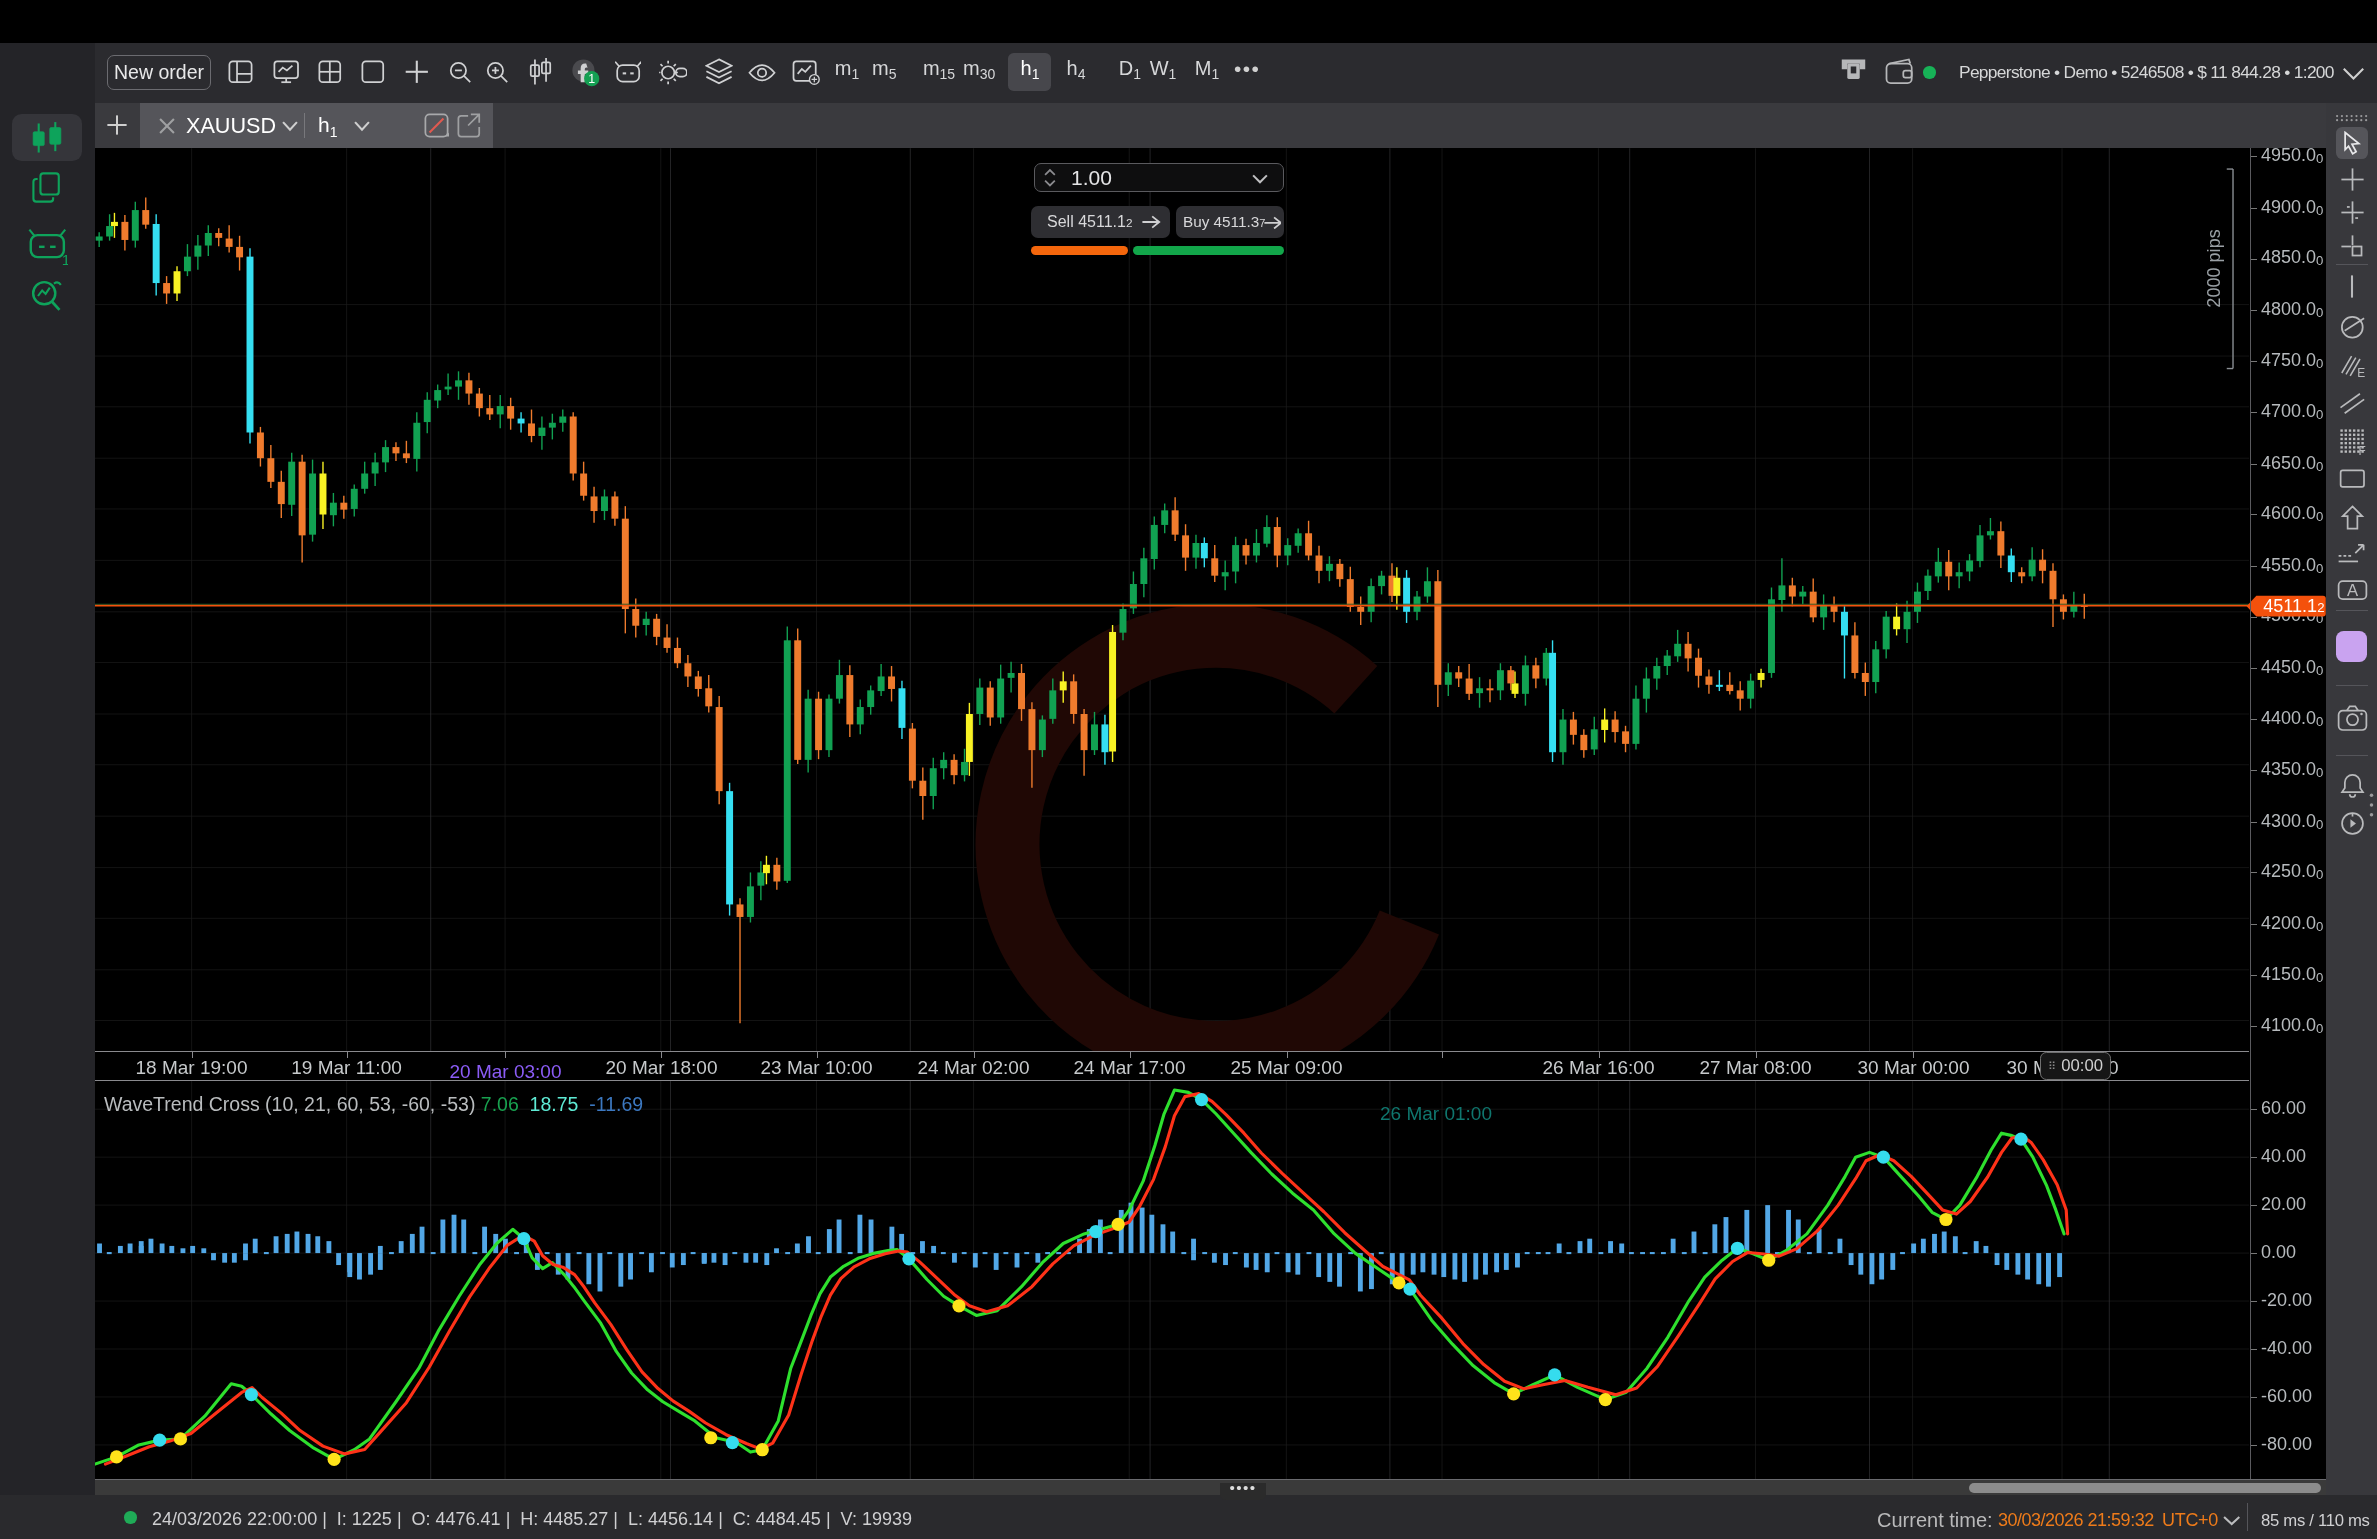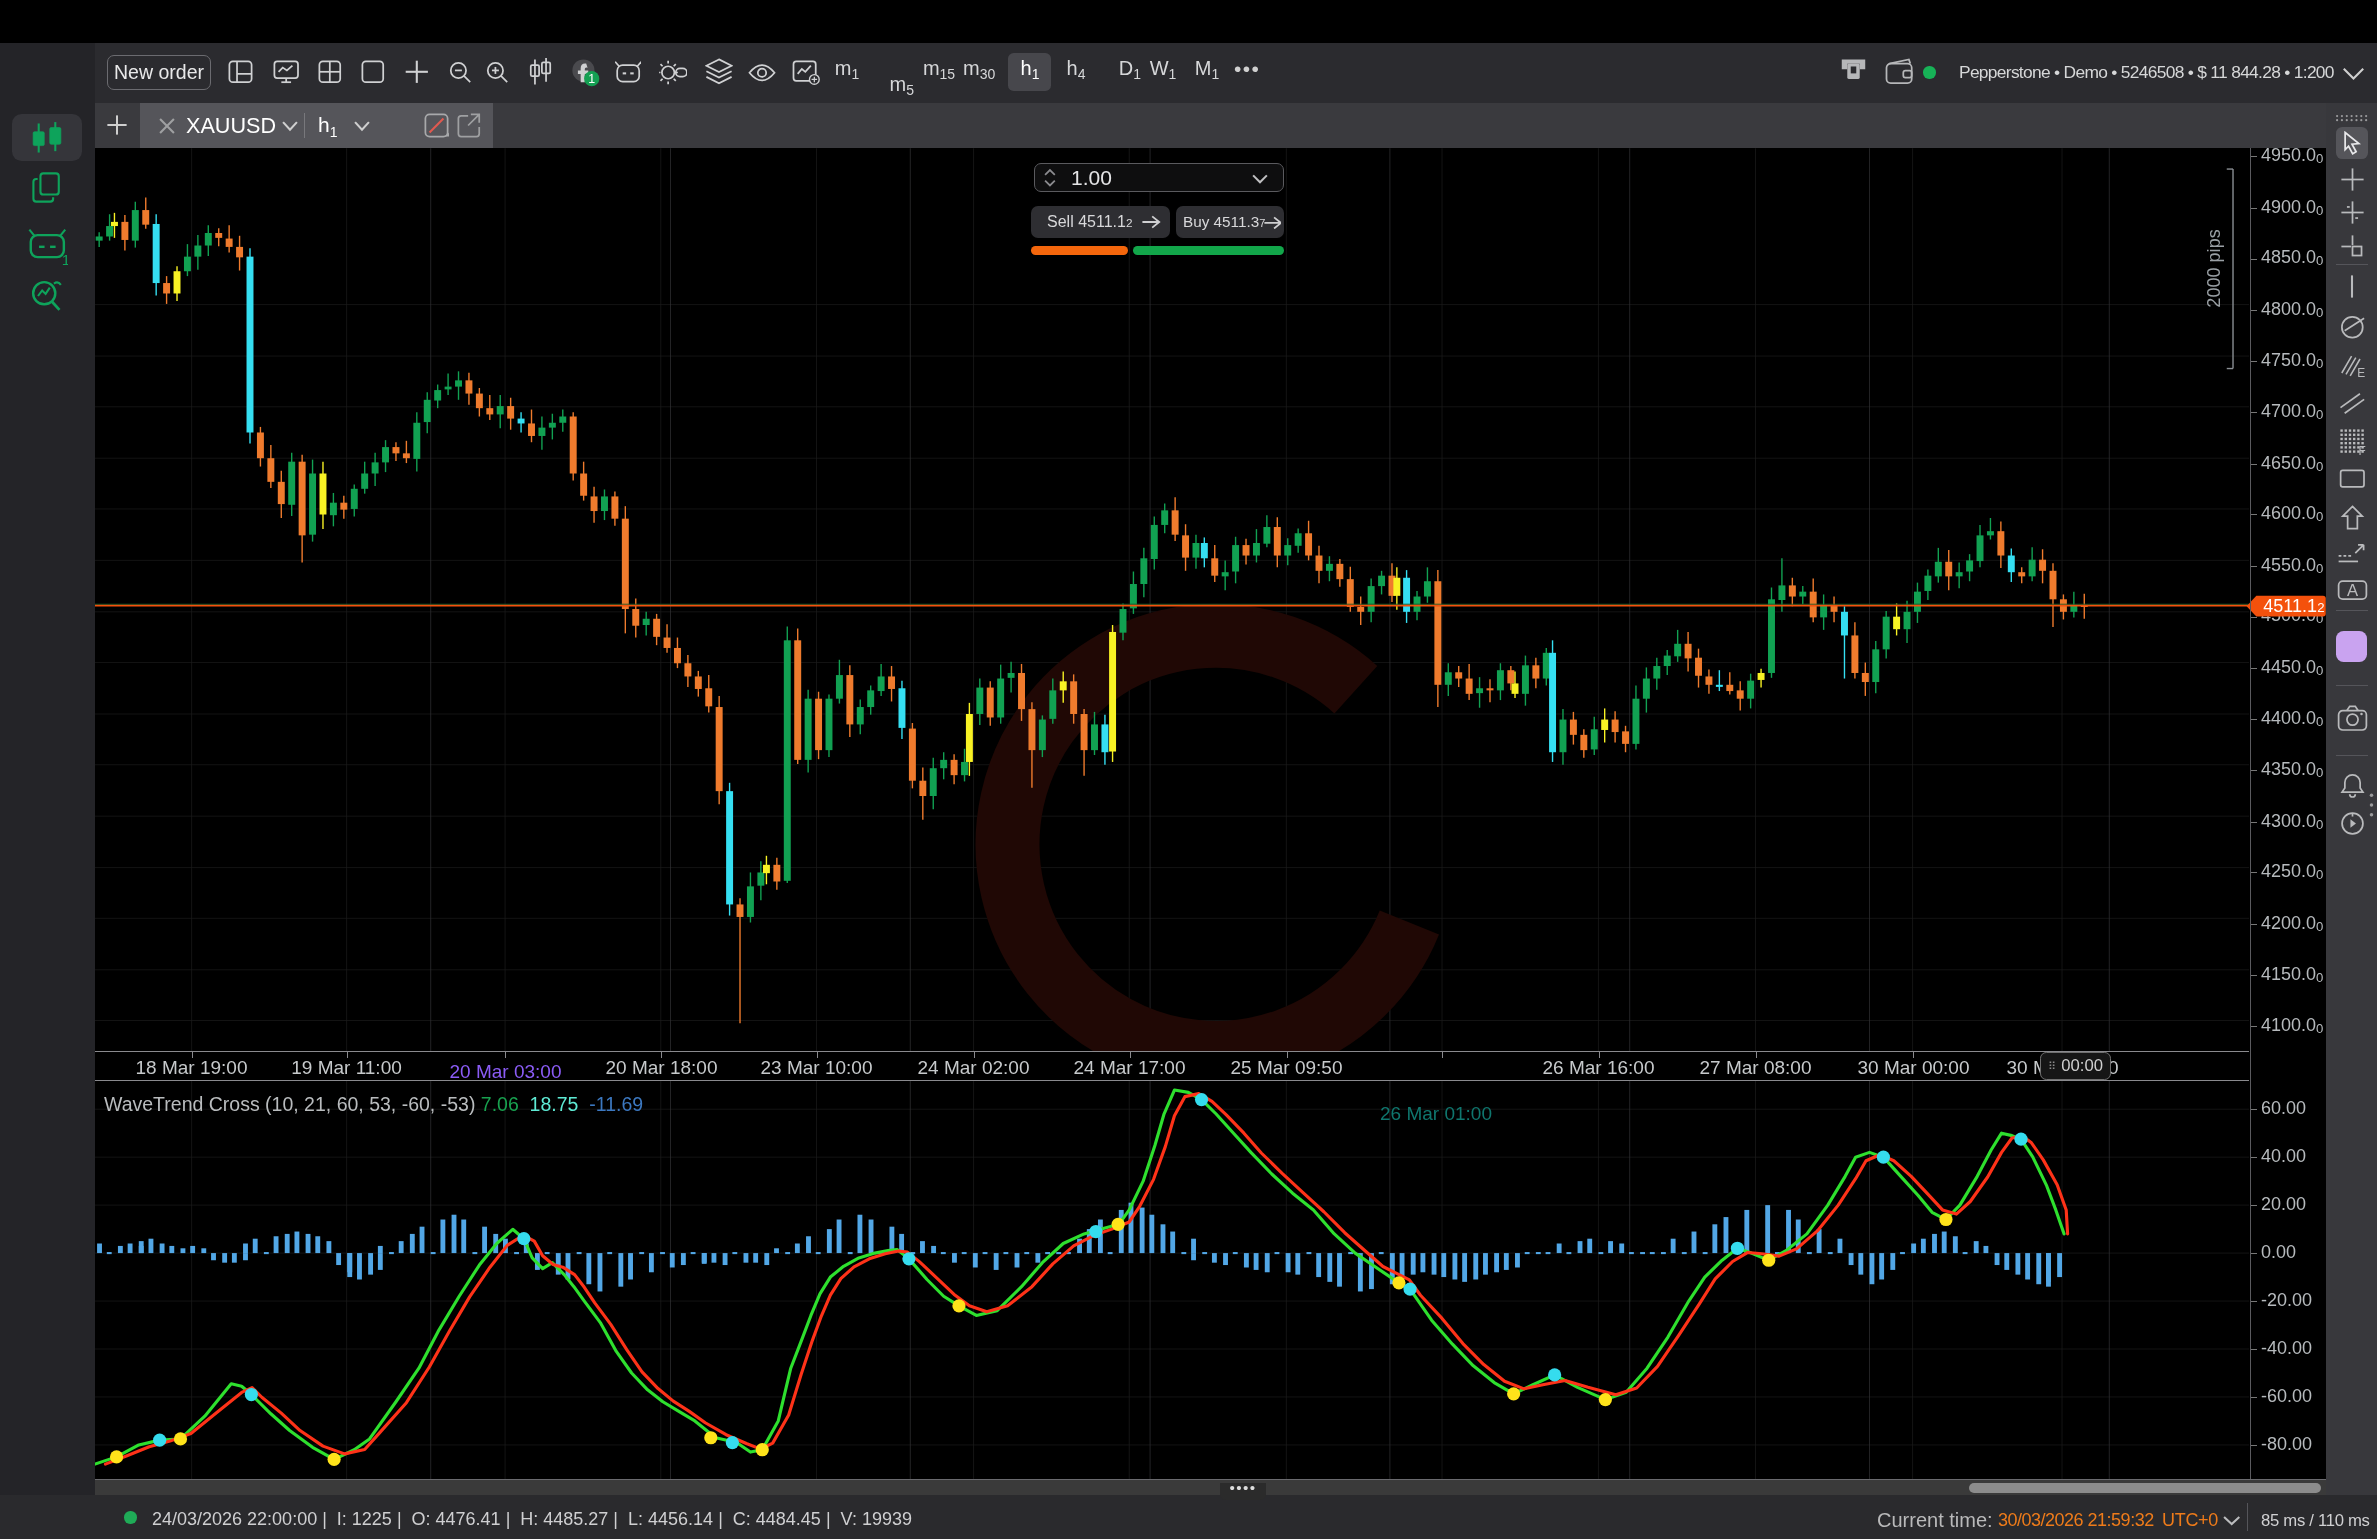--- a/index.html
+++ b/index.html
@@ -766,21 +766,21 @@
 <div style="position:absolute;left:443px;top:1061px;width:125px;text-align:center;font-size:19px;color:#8b5cf6">20 Mar 03:00</div>
 <div style="position:absolute;left:661px;top:1052px;width:0.7px;height:5.6px;background:#8a8a8e"></div>
 <div style="position:absolute;left:599px;top:1057px;width:125px;text-align:center;font-size:19px;color:#c6c9cb">20 Mar 18:00</div>
 <div style="position:absolute;left:817px;top:1052px;width:0.7px;height:5.6px;background:#8a8a8e"></div>
 <div style="position:absolute;left:754px;top:1057px;width:125px;text-align:center;font-size:19px;color:#c6c9cb">23 Mar 10:00</div>
 <div style="position:absolute;left:974px;top:1052px;width:0.7px;height:5.6px;background:#8a8a8e"></div>
 <div style="position:absolute;left:911px;top:1057px;width:125px;text-align:center;font-size:19px;color:#c6c9cb">24 Mar 02:00</div>
 <div style="position:absolute;left:1130px;top:1052px;width:0.7px;height:5.6px;background:#8a8a8e"></div>
 <div style="position:absolute;left:1067px;top:1057px;width:125px;text-align:center;font-size:19px;color:#c6c9cb">24 Mar 17:00</div>
 <div style="position:absolute;left:1287px;top:1052px;width:0.7px;height:5.6px;background:#8a8a8e"></div>
-<div style="position:absolute;left:1224px;top:1057px;width:125px;text-align:center;font-size:19px;color:#c6c9cb">25 Mar 09:50</div>
+<div style="position:absolute;left:1224px;top:1057px;width:125px;text-align:center;font-size:19px;color:#c6c9cb">25 Mar 09:00</div>
 <div style="position:absolute;left:1442px;top:1052px;width:0.7px;height:5.6px;background:#8a8a8e"></div>
 <div style="position:absolute;left:1380px;top:1103px;width:125px;text-align:left;font-size:19px;color:#0f766e">26 Mar 01:00</div>
 <div style="position:absolute;left:1599px;top:1052px;width:0.7px;height:5.6px;background:#8a8a8e"></div>
 <div style="position:absolute;left:1536px;top:1057px;width:125px;text-align:center;font-size:19px;color:#c6c9cb">26 Mar 16:00</div>
 <div style="position:absolute;left:1756px;top:1052px;width:0.7px;height:5.6px;background:#8a8a8e"></div>
 <div style="position:absolute;left:1693px;top:1057px;width:125px;text-align:center;font-size:19px;color:#c6c9cb">27 Mar 08:00</div>
 <div style="position:absolute;left:1913px;top:1052px;width:0.7px;height:5.6px;background:#8a8a8e"></div>
 <div style="position:absolute;left:1851px;top:1057px;width:125px;text-align:center;font-size:19px;color:#c6c9cb">30 Mar 00:00</div>
 <div style="position:absolute;left:2063px;top:1052px;width:0.7px;height:5.6px;background:#8a8a8e"></div>
 <div style="position:absolute;left:2000px;top:1057px;width:125px;text-align:center;font-size:19px;color:#c6c9cb">30 Mar 15:00</div>
@@ -852,21 +852,21 @@
     <path d="M2 14 Q 20 -8 38 14 Q 20 36 2 14 Z" fill="none" stroke="#d0d1d3" stroke-width="2.5"></path>
     <circle cx="20" cy="14" r="6" fill="none" stroke="#d0d1d3" stroke-width="2.5"></circle>
   </svg>
 <svg class="abs" style="left:792px;top:60px" width="28" height="25" viewBox="0 0 40 36">
     <rect x="2" y="2" width="32" height="28" rx="4" fill="none" stroke="#d0d1d3" stroke-width="2.5"></rect>
     <polyline points="8,20 14,13 19,17 27,8" fill="none" stroke="#d0d1d3" stroke-width="2.5"></polyline>
     <circle cx="32" cy="28" r="7" fill="#2b2b2f" stroke="#d0d1d3" stroke-width="2"></circle>
     <path d="M32 24 v8 M28 28 h8" stroke="#d0d1d3" stroke-width="1.8"></path>
   </svg>
 <div class="abs" style="left:826px;top:57px;width:42px;text-align:center;font-size:20px;color:#d6d7d9">m<span style="font-size:14px;vertical-align:-4.2px">1</span></div>
-<div class="abs" style="left:872px;top:73px;width:42px;text-align:right;font-size:20px;color:#d6d7d9">m<span style="font-size:14px;vertical-align:-4.2px">5</span></div>
+<div class="abs" style="left:872px;top:57px;width:42px;text-align:left;font-size:20px;color:#d6d7d9">m<span style="font-size:14px;vertical-align:-4.2px">5</span></div>
 <div class="abs" style="left:918px;top:57px;width:42px;text-align:center;font-size:20px;color:#d6d7d9">m<span style="font-size:14px;vertical-align:-4.2px">15</span></div>
 <div class="abs" style="left:963px;top:57px;width:42px;text-align:left;font-size:20px;color:#d6d7d9">m<span style="font-size:14px;vertical-align:-4.2px">30</span></div>
 <div class="abs" style="left:1008px;top:53px;width:43px;height:38px;background:#47474c;border-radius:5.6px"></div>
 <div class="abs" style="left:1009px;top:57px;width:42px;text-align:center;font-size:20px;color:#fff">h<span style="font-size:14px;vertical-align:-4.2px">1</span></div>
 <div class="abs" style="left:1055px;top:57px;width:42px;text-align:center;font-size:20px;color:#d6d7d9">h<span style="font-size:14px;vertical-align:-4.2px">4</span></div>
 <div class="abs" style="left:1099px;top:57px;width:42px;text-align:right;font-size:20px;color:#d6d7d9">D<span style="font-size:14px;vertical-align:-4.2px">1</span></div>
 <div class="abs" style="left:1142px;top:57px;width:42px;text-align:center;font-size:20px;color:#d6d7d9">W<span style="font-size:14px;vertical-align:-4.2px">1</span></div>
 <div class="abs" style="left:1186px;top:57px;width:42px;text-align:center;font-size:20px;color:#d6d7d9">M<span style="font-size:14px;vertical-align:-4.2px">1</span></div>
 <div class="abs" style="left:1234px;top:57px;width:42px;font-size:21px;color:#d0d0d0;letter-spacing:1.4px">•••</div>
 <svg class="abs" style="left:1839px;top:58px" width="29" height="28" viewBox="0 0 42 40">

